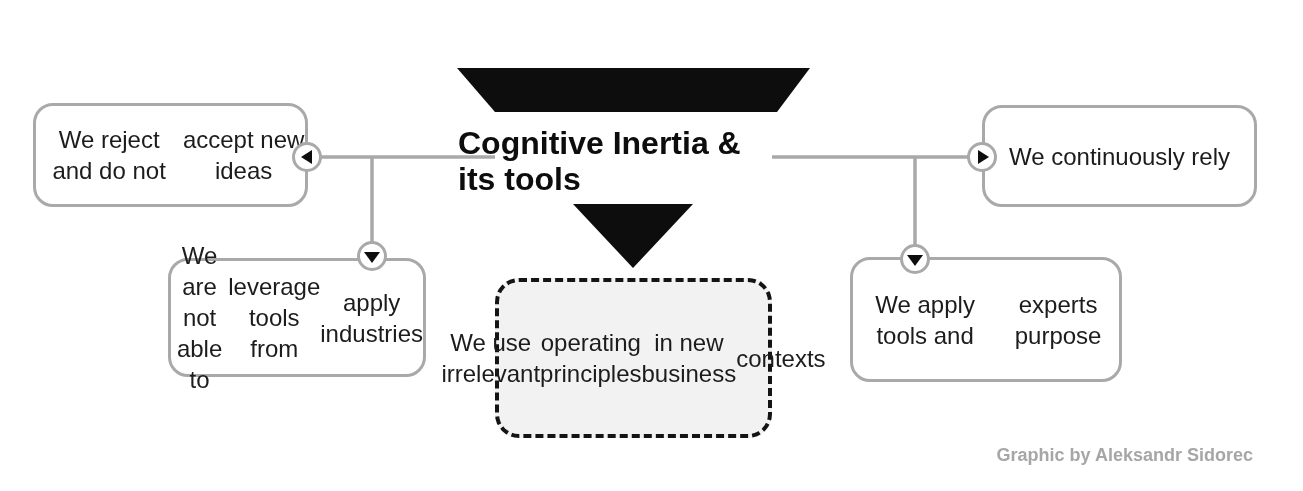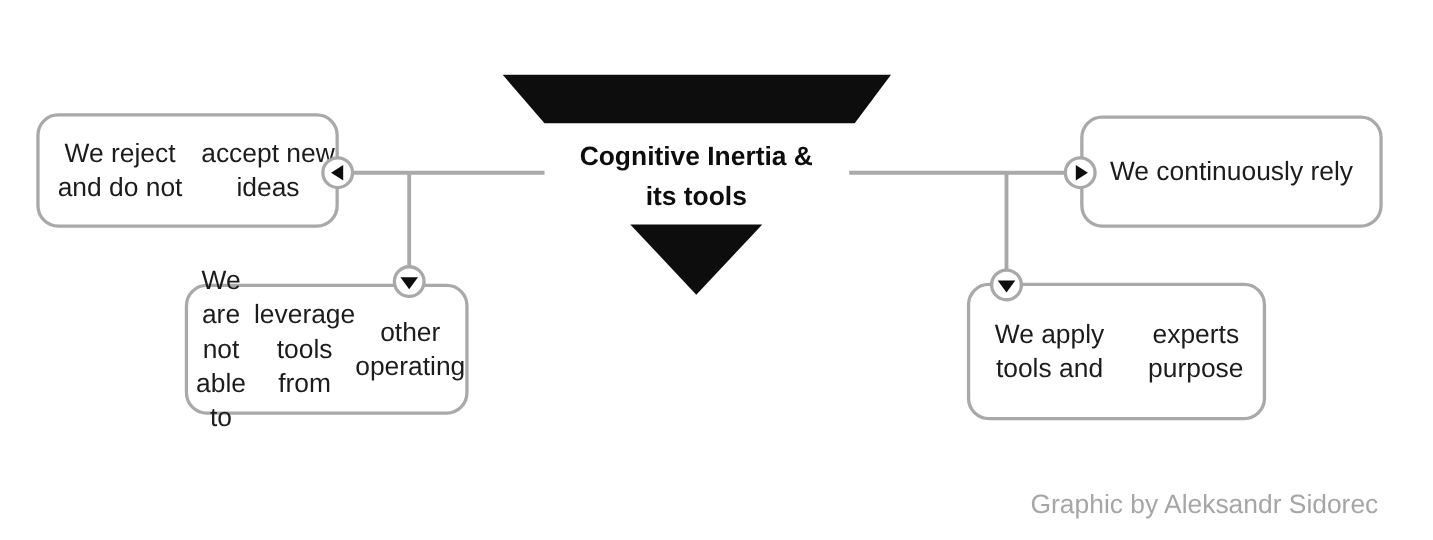--- a/index.html
+++ b/index.html
@@ -31,32 +31,32 @@
     border-radius:20px;
     display:flex;flex-direction:row;
     align-items:center;justify-content:center;
     text-align:center;
     color:var(--text,#1c1c1c);
     font-size:24px;line-height:31px;
   }
   .node-top-left{left:33px;top:103px;width:275px;height:104px;}
   .node-bottom-left{left:168px;top:258px;width:258px;height:119px;}
   .node-top-right{left:982px;top:105px;width:275px;height:102px;}
-  .node-bottom-right{left:879px;top:257px;width:272px;height:125px;text-align:center;}
+  .node-bottom-right{left:850px;top:257px;width:272px;height:125px;text-align:center;}
   .node-center{
     left:495px;top:278px;width:277px;height:160px;
     border:4px dashed var(--dashed-border,#141414);
     border-radius:24px;
     background:var(--dashed-fill,#f2f2f2);
   }
 
   .title{
     position:absolute;left:458px;top:125px;width:350px;
-    text-align:center;
-    font-size:24px;font-weight:bold;line-height:36px;
+    text-align:left;
+    font-size:32px;font-weight:bold;line-height:36px;
     color:var(--shape-black,#0d0d0d);
   }
 
   .marker{
     position:absolute;
     box-sizing:border-box;
     width:30px;height:30px;
     background:#ffffff;
     border:3px solid var(--connector,#a9a9a9);
     border-radius:50%;
@@ -66,21 +66,21 @@
   .mk-arrow-right{left:967px;top:142px;}
   .mk-down-left{left:357px;top:241px;}
   .mk-down-right{left:900px;top:244px;}
   .tri{width:0;height:0;display:block;}
   .tri-left{border-top:7px solid transparent;border-bottom:7px solid transparent;border-right:11px solid var(--shape-black,#0d0d0d);margin-right:2px;}
   .tri-right{border-top:7px solid transparent;border-bottom:7px solid transparent;border-left:11px solid var(--shape-black,#0d0d0d);margin-left:2px;}
   .tri-down{border-left:8px solid transparent;border-right:8px solid transparent;border-top:11px solid var(--shape-black,#0d0d0d);margin-top:3px;}
 
   .attribution{
     position:absolute;right:50px;top:445px;
-    font-size:24px;font-weight:normal;
+    font-size:18px;font-weight:bold;
     color:var(--attribution,#a6a6a6);
     margin-left:40px;
   }
 </style>
 </head>
 <body>
 
 <div class="canvas">
 
   <svg class="connector-layer" viewBox="0 0 1303 491" aria-hidden="true">
@@ -98,23 +98,29 @@
   </div>
 
   <div class="node node-top-left">
     <div>We reject and do not</div>
     <div>accept new ideas</div>
   </div>
 
   <div class="node node-bottom-left">
     <div>We are not able to</div>
     <div>leverage tools from</div>
-    <div>other operating</div>
+    <div>apply industries</div>
   </div>
 
+  <div class="node node-center">
+    <div>We use irrelevant</div>
+    <div>operating principles</div>
+    <div>in new business</div>
+    <div>contexts</div>
+  </div>
 
   <div class="node node-top-right">
     <div>We continuously rely</div>
   </div>
 
   <div class="node node-bottom-right">
     <div>We apply tools and</div>
     <div>experts purpose</div>
   </div>
 

